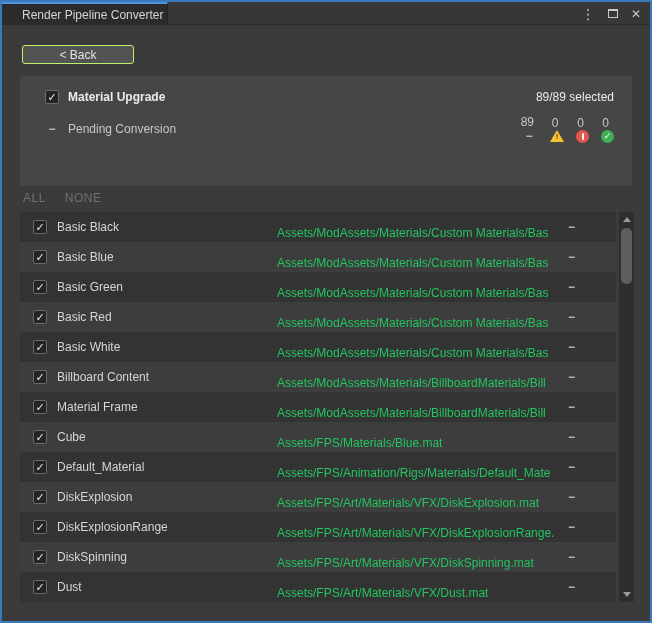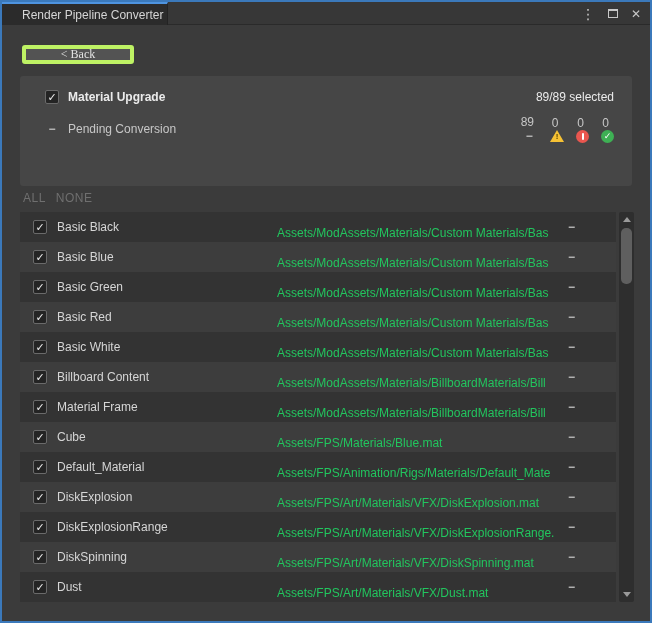--- a/index.html
+++ b/index.html
@@ -8,23 +8,23 @@
           font-family:"Liberation Sans",sans-serif;overflow:hidden;}
   
   .titlebar{position:absolute;top:0;left:0;right:0;height:23px;background:#373737;border-bottom:1px solid #2a2a2a;}
   .tab{position:absolute;left:0;top:0;width:166px;height:23px;background:#2B2B2B;border-top:2px solid #4E94E0;
        border-right:1px solid #232323;display:flex;align-items:center;padding-left:20px;color:#D5D5D5;font-size:12px;}
   .controls{position:absolute;right:9px;top:0;height:23px;display:flex;align-items:center;gap:13px;}
   .ctrl-menu{color:#C8C8C8;font-size:14px;line-height:1;cursor:default;}
   .ctrl-max{width:10px;height:9px;border:1px solid #C8C8C8;border-top-width:2px;}
   .ctrl-close{color:#C8C8C8;font-size:12px;line-height:1;cursor:default;}
   
-  .back-btn{position:absolute;left:20px;top:43px;width:112px;height:19px;background:#535353;border:4px solid #bef264;
+  .back-btn{position:absolute;left:20px;top:43px;width:112px;height:19px;background:#535353;border:1px solid #bef264;
             border-radius:3px;color:#E2E2E2;font-size:12px;display:flex;align-items:center;justify-content:center;
-            font-family:Liberation Serif, serif;padding:0;}
+            font-family:Liberation Sans, sans-serif;padding:0;}
   
   .panel{position:absolute;left:18px;top:74px;width:612px;height:110px;background:#464646;border-radius:3px;}
   .p-row{display:flex;align-items:center;}
   .p-row1{padding:14px 18px 0 25px;}
   .p-row2{padding:11px 18px 0 25px;}
   .cb{width:14px;height:14px;background:#242424;border:1px solid #6a6a6a;border-radius:2px;flex:none;
       display:flex;align-items:center;justify-content:center;color:#ECECEC;font-size:11px;line-height:1;}
   .p-title{margin-left:9px;font-weight:bold;color:#EBEBEB;font-size:12px;}
   .p-selected{margin-left:auto;font-weight:normal;color:#EBEBEB;font-size:12px;}
   .dash{color:#BDBDBD;font-weight:bold;font-size:12px;}
@@ -35,21 +35,21 @@
   .num{margin-right:4px;}
   .icon-warn{width:14px;height:12px;background:#F7C234;clip-path:polygon(50% 0,100% 100%,0 100%);
              display:flex;justify-content:center;align-items:flex-end;}
   .icon-warn span{font-size:8px;font-weight:bold;color:#5b4700;line-height:10px;}
   .icon-err{width:13px;height:13px;background:#E9564F;border-radius:50%;position:relative;}
   .icon-err .bar{position:absolute;left:50%;top:3px;width:2px;height:7px;margin-left:-1px;background:#fff;border-radius:1px;}
   .icon-ok{width:13px;height:13px;background:#3EB054;border-radius:50%;color:#fff;font-size:9px;line-height:1;
            display:flex;align-items:center;justify-content:center;}
   .p-desc{padding:10px 14px 0 10px;color:#CDCDCD;font-size:12px;line-height:16px;}
   
-  .list-header{position:absolute;left:21px;top:189px;font-size:12px;color:#6F6F6F;display:flex;gap:10px;letter-spacing:.5px;}
+  .list-header{position:absolute;left:21px;top:189px;font-size:12px;color:#6F6F6F;display:flex;gap:19px;letter-spacing:.5px;}
   .list-header span{cursor:default;}
   
   #materials-list{position:absolute;left:18px;top:210px;width:596px;}
   .row{height:30px;display:flex;align-items:center;padding-left:13px;position:relative;font-size:12px;}
   .row.dark{background:#333333;}
   .row.light{background:#3D3D3D;}
   .row .name{margin-left:10px;color:#D6D6D6;}
   .row .path{position:absolute;left:257px;right:62px;color:#22c55e;white-space:nowrap;overflow:hidden;margin-top:11px;}
   .row .status-dash{position:absolute;left:548px;}
   

